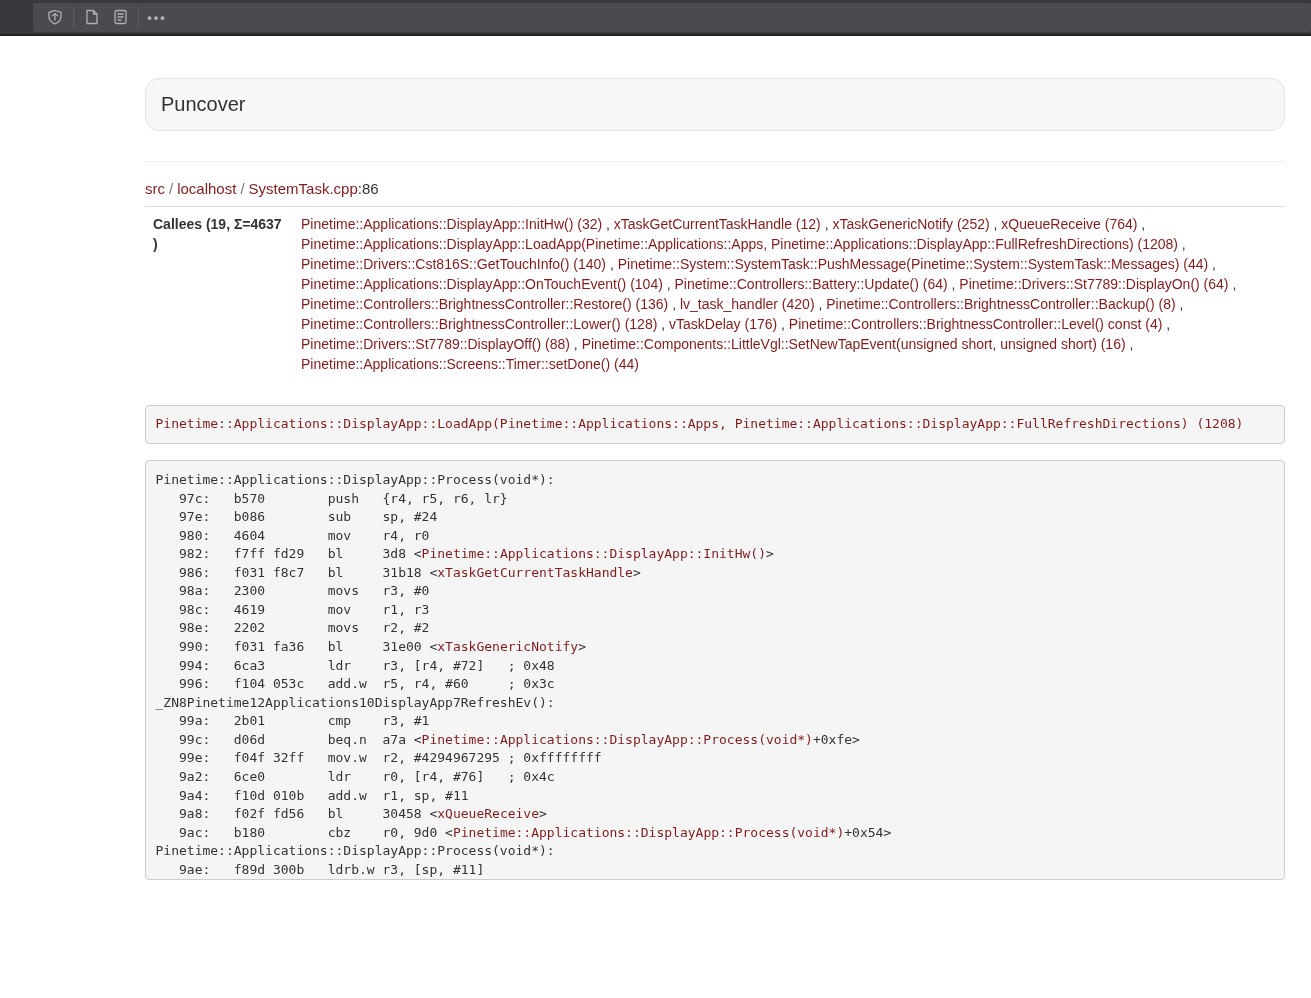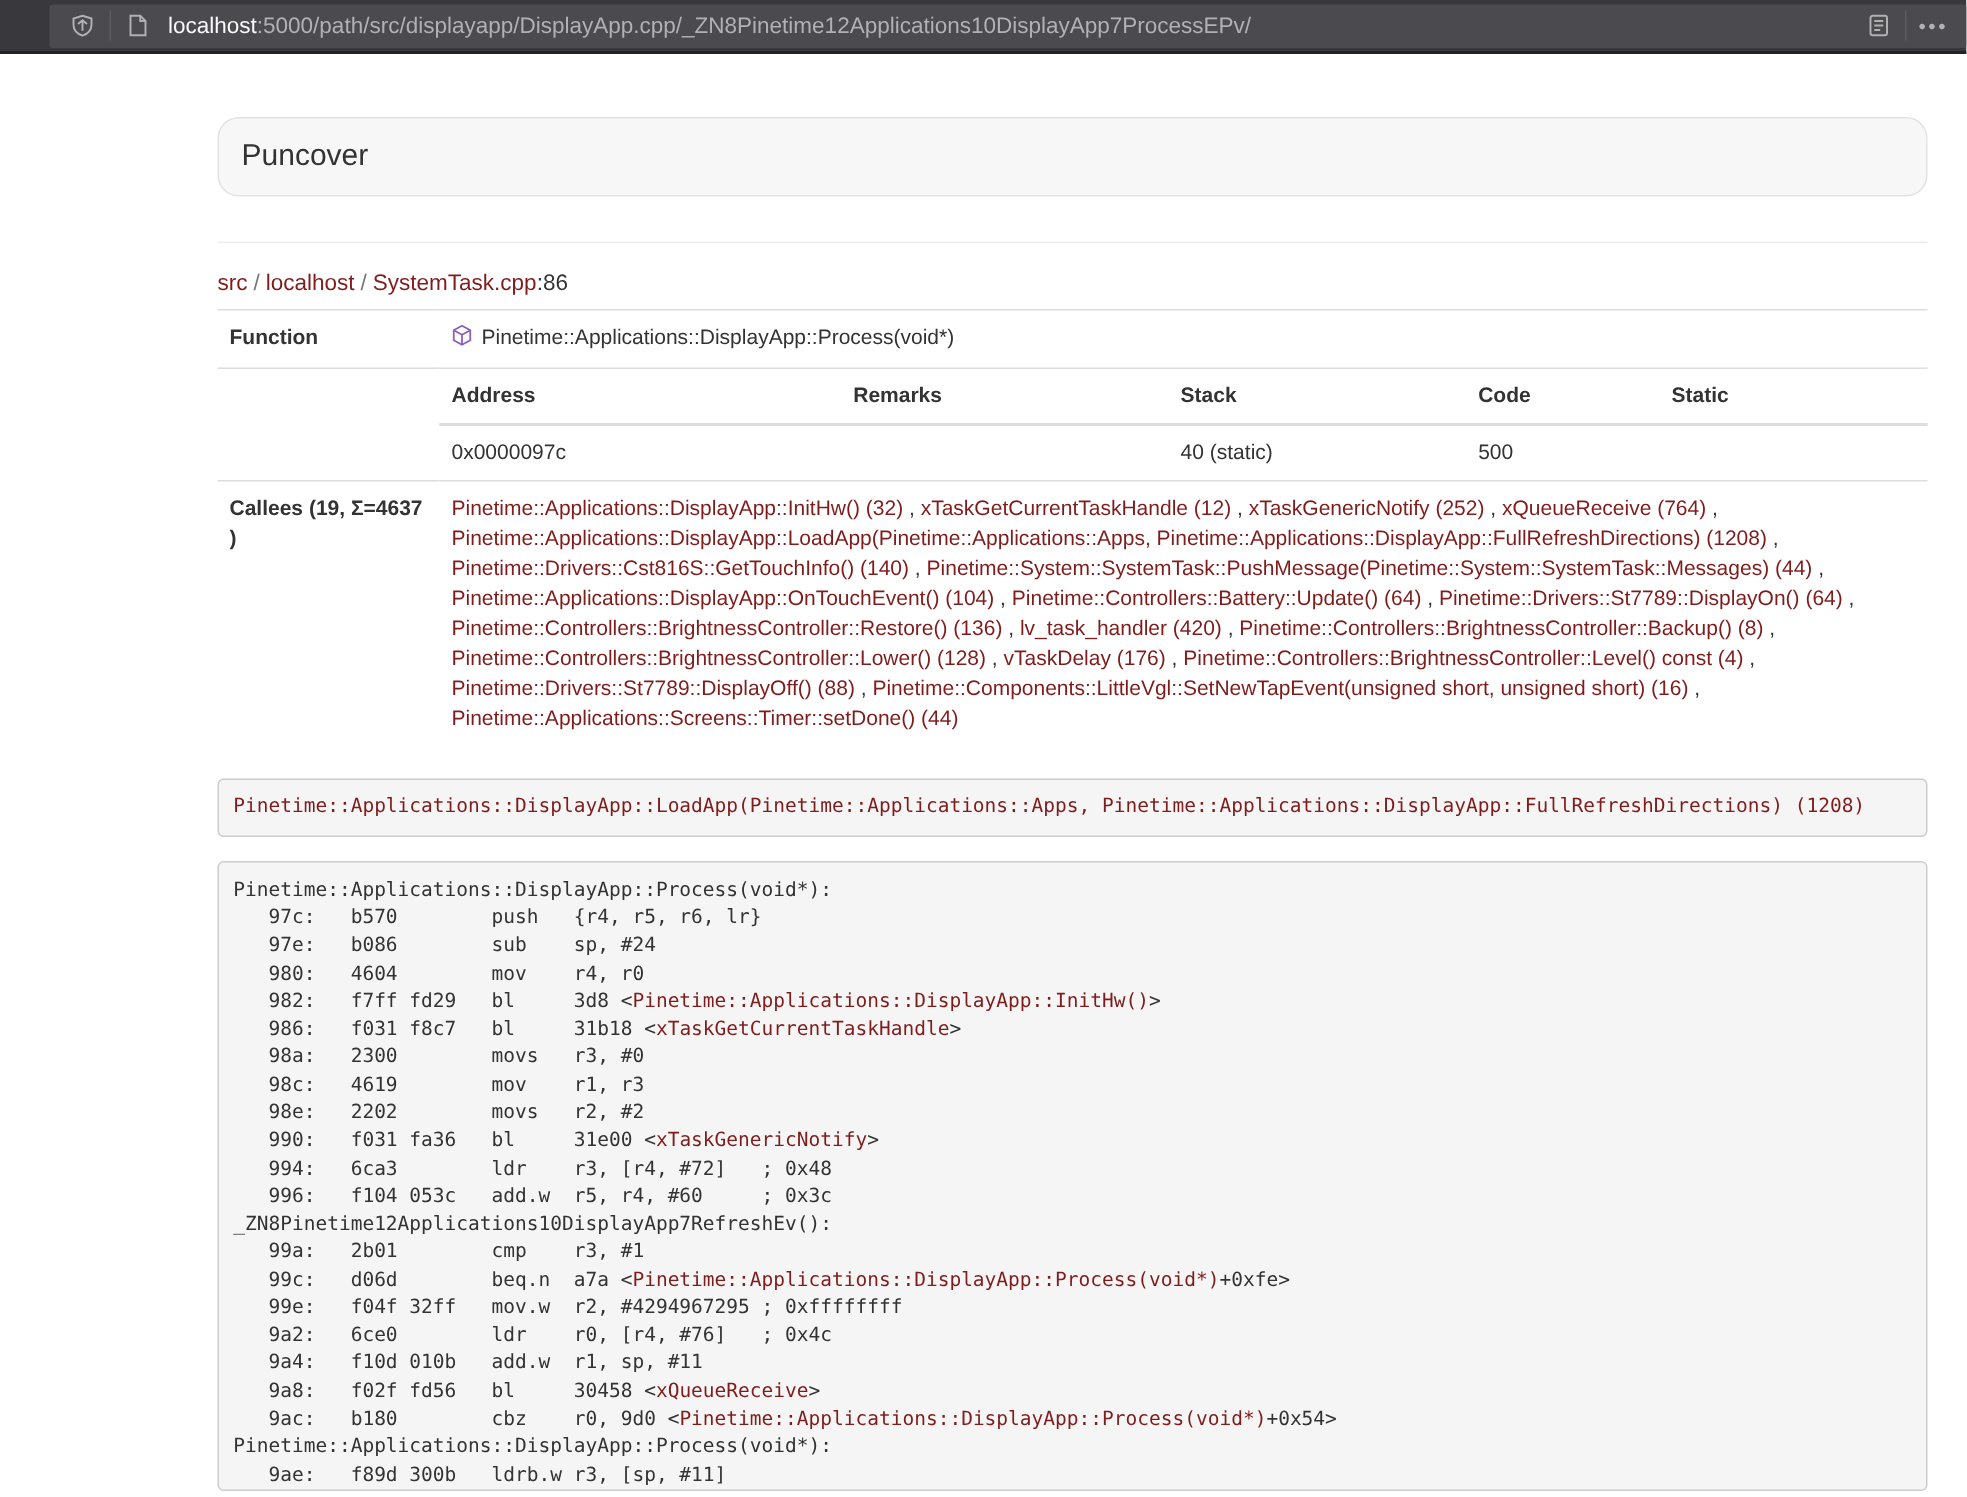--- a/index.html
+++ b/index.html
@@ -58,21 +58,20 @@
         <path d="M8 4.5 V11.5 M5 7 L8 4.5 L11 7"></path>
       </svg>
     </span>
     <span class="vsep"></span>
     <span class="icn">
       <svg width="14" height="16" viewBox="0 0 14 16" fill="none" stroke="#b1b1b3" stroke-width="1.3">
         <path d="M2 1.5 H8.5 L12 5 V14.5 H2 Z"></path>
         <path d="M8.5 1.5 V5 H12"></path>
       </svg>
     </span>
-    <span class="url-text"><span class="host">localhost</span><span>:5000/path/src/displayapp/DisplayApp.cpp/_ZN8Pinetime12Applications10DisplayApp7ProcessEPv/</span></span>
     <span class="icn">
       <svg width="15" height="16" viewBox="0 0 15 16" fill="none" stroke="#b1b1b3" stroke-width="1.3">
         <rect x="2" y="1.5" width="11" height="13" rx="1.5"></rect>
         <path d="M4.5 5 H10.5 M4.5 8 H10.5 M4.5 11 H8.5"></path>
       </svg>
     </span>
     <span class="vsep"></span>
     <span class="icn dots">•••</span>
   </div>
 </div>
@@ -84,56 +83,20 @@
   </div>
 
   <hr>
 
   <div class="crumbs">
     <a href="#">src</a><span class="crumb-sep">/</span><a href="#">localhost</a><span class="crumb-sep">/</span><a href="#">SystemTask.cpp</a><span>:86</span>
   </div>
 
   <table class="main">
     <tbody>
-      <tr>
-        <th>Function</th>
-        <td>
-          <span class="fn-icon">
-            <svg width="14" height="15" viewBox="0 0 14 15" fill="none" stroke="#8d5fb8" stroke-width="1.2">
-              <path d="M7 1.2 L12.5 4.2 V10.8 L7 13.8 L1.5 10.8 V4.2 Z"></path>
-              <path d="M1.5 4.2 L7 7.2 L12.5 4.2 M7 7.2 V13.8"></path>
-            </svg>
-          </span><span>Pinetime::Applications::DisplayApp::Process(void*)</span>
-        </td>
-      </tr>
-      <tr>
-        <th></th>
-        <td class="nested">
-          <table class="inner">
-            <thead>
-              <tr>
-                <th style="width:27%">Address</th>
-                <th style="width:22%">Remarks</th>
-                <th style="width:20%">Stack</th>
-                <th style="width:13%">Code</th>
-                <th style="width:18%">Static</th>
-              </tr>
-            </thead>
-            <tbody>
-              <tr>
-                <td>0x0000097c</td>
-                <td></td>
-                <td>40 (static)</td>
-                <td>500</td>
-                <td></td>
-              </tr>
-            </tbody>
-          </table>
-        </td>
-      </tr>
       <tr>
         <th>Callees (19, Σ=4637 )</th>
         <td><a href="#">Pinetime::Applications::DisplayApp::InitHw() (32)</a> , <a href="#">xTaskGetCurrentTaskHandle (12)</a> , <a href="#">xTaskGenericNotify (252)</a> , <a href="#">xQueueReceive (764)</a> , <a href="#">Pinetime::Applications::DisplayApp::LoadApp(Pinetime::Applications::Apps, Pinetime::Applications::DisplayApp::FullRefreshDirections) (1208)</a> , <a href="#">Pinetime::Drivers::Cst816S::GetTouchInfo() (140)</a> , <a href="#">Pinetime::System::SystemTask::PushMessage(Pinetime::System::SystemTask::Messages) (44)</a> , <a href="#">Pinetime::Applications::DisplayApp::OnTouchEvent() (104)</a> , <a href="#">Pinetime::Controllers::Battery::Update() (64)</a> , <a href="#">Pinetime::Drivers::St7789::DisplayOn() (64)</a> , <a href="#">Pinetime::Controllers::BrightnessController::Restore() (136)</a> , <a href="#">lv_task_handler (420)</a> , <a href="#">Pinetime::Controllers::BrightnessController::Backup() (8)</a> , <a href="#">Pinetime::Controllers::BrightnessController::Lower() (128)</a> , <a href="#">vTaskDelay (176)</a> , <a href="#">Pinetime::Controllers::BrightnessController::Level() const (4)</a> , <a href="#">Pinetime::Drivers::St7789::DisplayOff() (88)</a> , <a href="#">Pinetime::Components::LittleVgl::SetNewTapEvent(unsigned short, unsigned short) (16)</a> , <a href="#">Pinetime::Applications::Screens::Timer::setDone() (44)</a></td>
       </tr>
     </tbody>
   </table>
 
   <pre class="loadapp"><a href="#">Pinetime::Applications::DisplayApp::LoadApp(Pinetime::Applications::Apps, Pinetime::Applications::DisplayApp::FullRefreshDirections) (1208)</a></pre>
 
   <pre class="disasm">Pinetime::Applications::DisplayApp::Process(void*):

